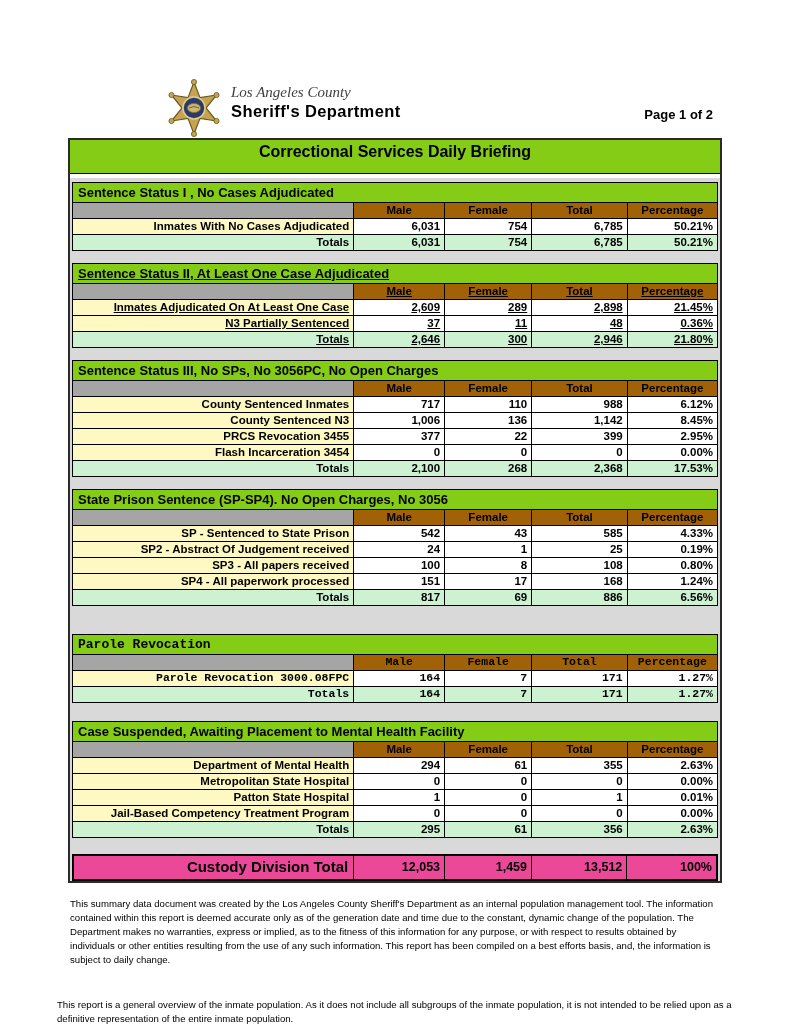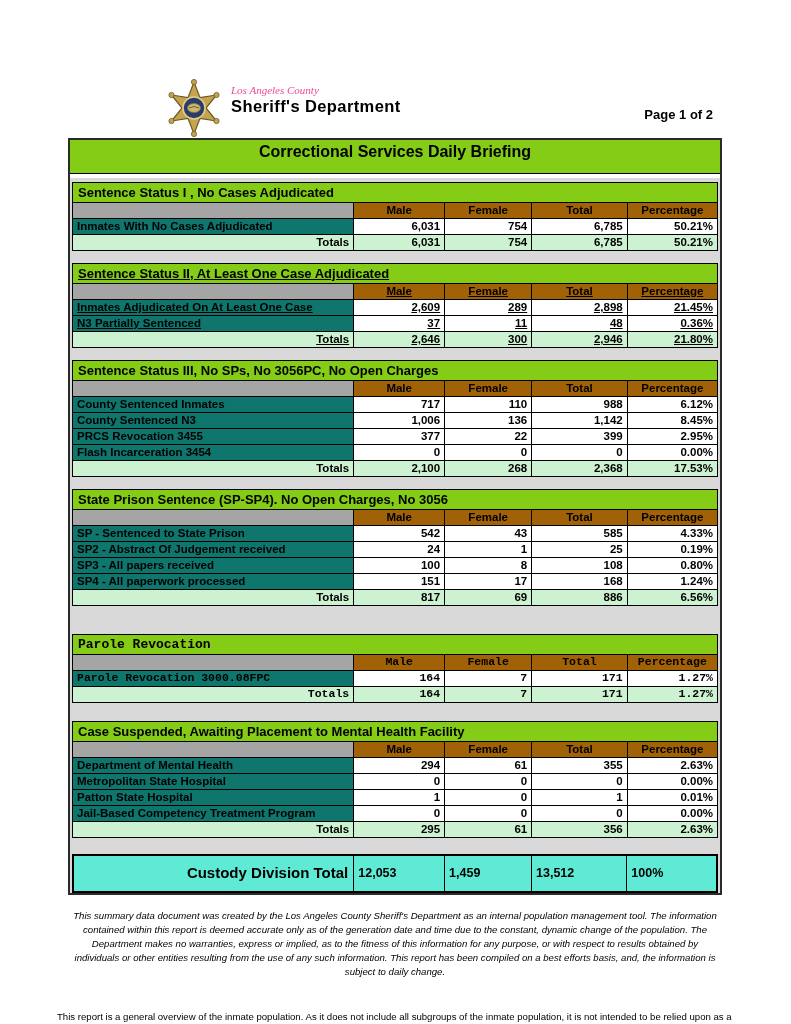--- a/index.html
+++ b/index.html
@@ -5,21 +5,21 @@
   * { box-sizing: border-box; margin: 0; padding: 0; }
   html, body { width: 791px; background: #ffffff; }
   body { height: 1024px; font-family: "Liberation Sans", sans-serif; color: #000; position: relative; }
 
   
   .header { display: flex; justify-content: space-between; align-items: flex-start;
             padding: 78px 78px 0 166px; height: 138px; }
   .logo-block { display: flex; align-items: flex-start; }
   .badge { width: 56px; height: 60px; flex: 0 0 auto; }
   .logo-text { margin-left: 9px; padding-top: 6px; }
-  .logo-line1 { font-family: "Liberation Serif", serif; font-style: italic; font-size: 11px; color: #ec4899; }
+  .logo-line1 { font-family: "Liberation Serif", serif; font-style: italic; font-size: 15px; color: #404040; }
   .logo-line2 { font-weight: bold; font-size: 16.5px; letter-spacing: .4px; margin-top: 1px; }
   .page-label { font-size: 13px; font-weight: bold; margin-top: 29px; }
 
   
   .report { margin: 0 69px 0 68px; width: 654px; border: 2px solid #2b2b2b;
             background: #d9d9d9; }
   .title-bar { background: #84cc16; border-bottom: 1px solid #000; text-align: center;
                padding: 3px 0 12px; }
   .title-bar .title { font-weight: bold; font-size: 16px; }
   .title-bar .date  { font-weight: bold; font-size: 11.5px; margin-top: 1px; }
@@ -27,35 +27,35 @@
 
   .section { margin: 0 2px; }
   .sec-title { border: 1px solid #000; background: #84cc16; font-weight: bold;
                font-size: 13px; padding: 2px 4px 2px 5px; }
   table.sec-table { width: 100%; border-collapse: collapse; table-layout: fixed;
                     margin-top: -1px; }
   td { border: 1px solid #000; height: 16px; font-size: 11.5px; line-height: 1.1;
        padding: 1px 4px; overflow: hidden; white-space: nowrap; }
   .corner { background: #a5a5a5; }
   .ch { background: #a16207; text-align: center; font-weight: bold; }
-  .lbl { background: #0f766e; font-weight: bold; text-align: left; }
+  .lbl { background: #fef9c3; font-weight: bold; text-align: right; }
   .num { background: #ffffff; font-weight: bold; text-align: right; }
   .trow td { background: #cdf2d1; }
   .tlbl { text-align: right; }
 
   
   table.gt-table { width: calc(100% - 4px); border-collapse: collapse; table-layout: fixed;
                    margin: 16px 2px 0 2px; border: 2px solid #000; }
-  table.gt-table td { background: #5eead4; height: 37px; font-weight: bold; }
+  table.gt-table td { background: #ec4899; height: 25px; font-weight: bold; }
   .gt-label { text-align: right; font-size: 15px; padding-right: 5px; }
-  .gt-num { text-align: left; font-size: 12.5px; }
+  .gt-num { text-align: right; font-size: 12.5px; }
 
   
-  .disclaimer { margin: 14px 71px 4px 70px; font-size: 9.6px; font-style: italic;
-                line-height: 1.45; text-align: center; }
+  .disclaimer { margin: 14px 71px 4px 70px; font-size: 9.6px; 
+                line-height: 1.45; }
   .footnote { margin: 31px 58px 0 57px; font-size: 9.6px; line-height: 1.55; }
 </style>
 </head>
 <body>
 
 <div class="header">
   <div class="logo-block">
     <div class="badge">
       <svg viewBox="0 0 56 60" width="56" height="60">
         <polygon points="28,4 34,19.6 50.5,17 40,30 50.5,43 34,40.4 28,56 22,40.4 5.5,43 16,30 5.5,17 22,19.6" fill="#c6a351" stroke="#6b5a23" stroke-width="1.2"></polygon>

